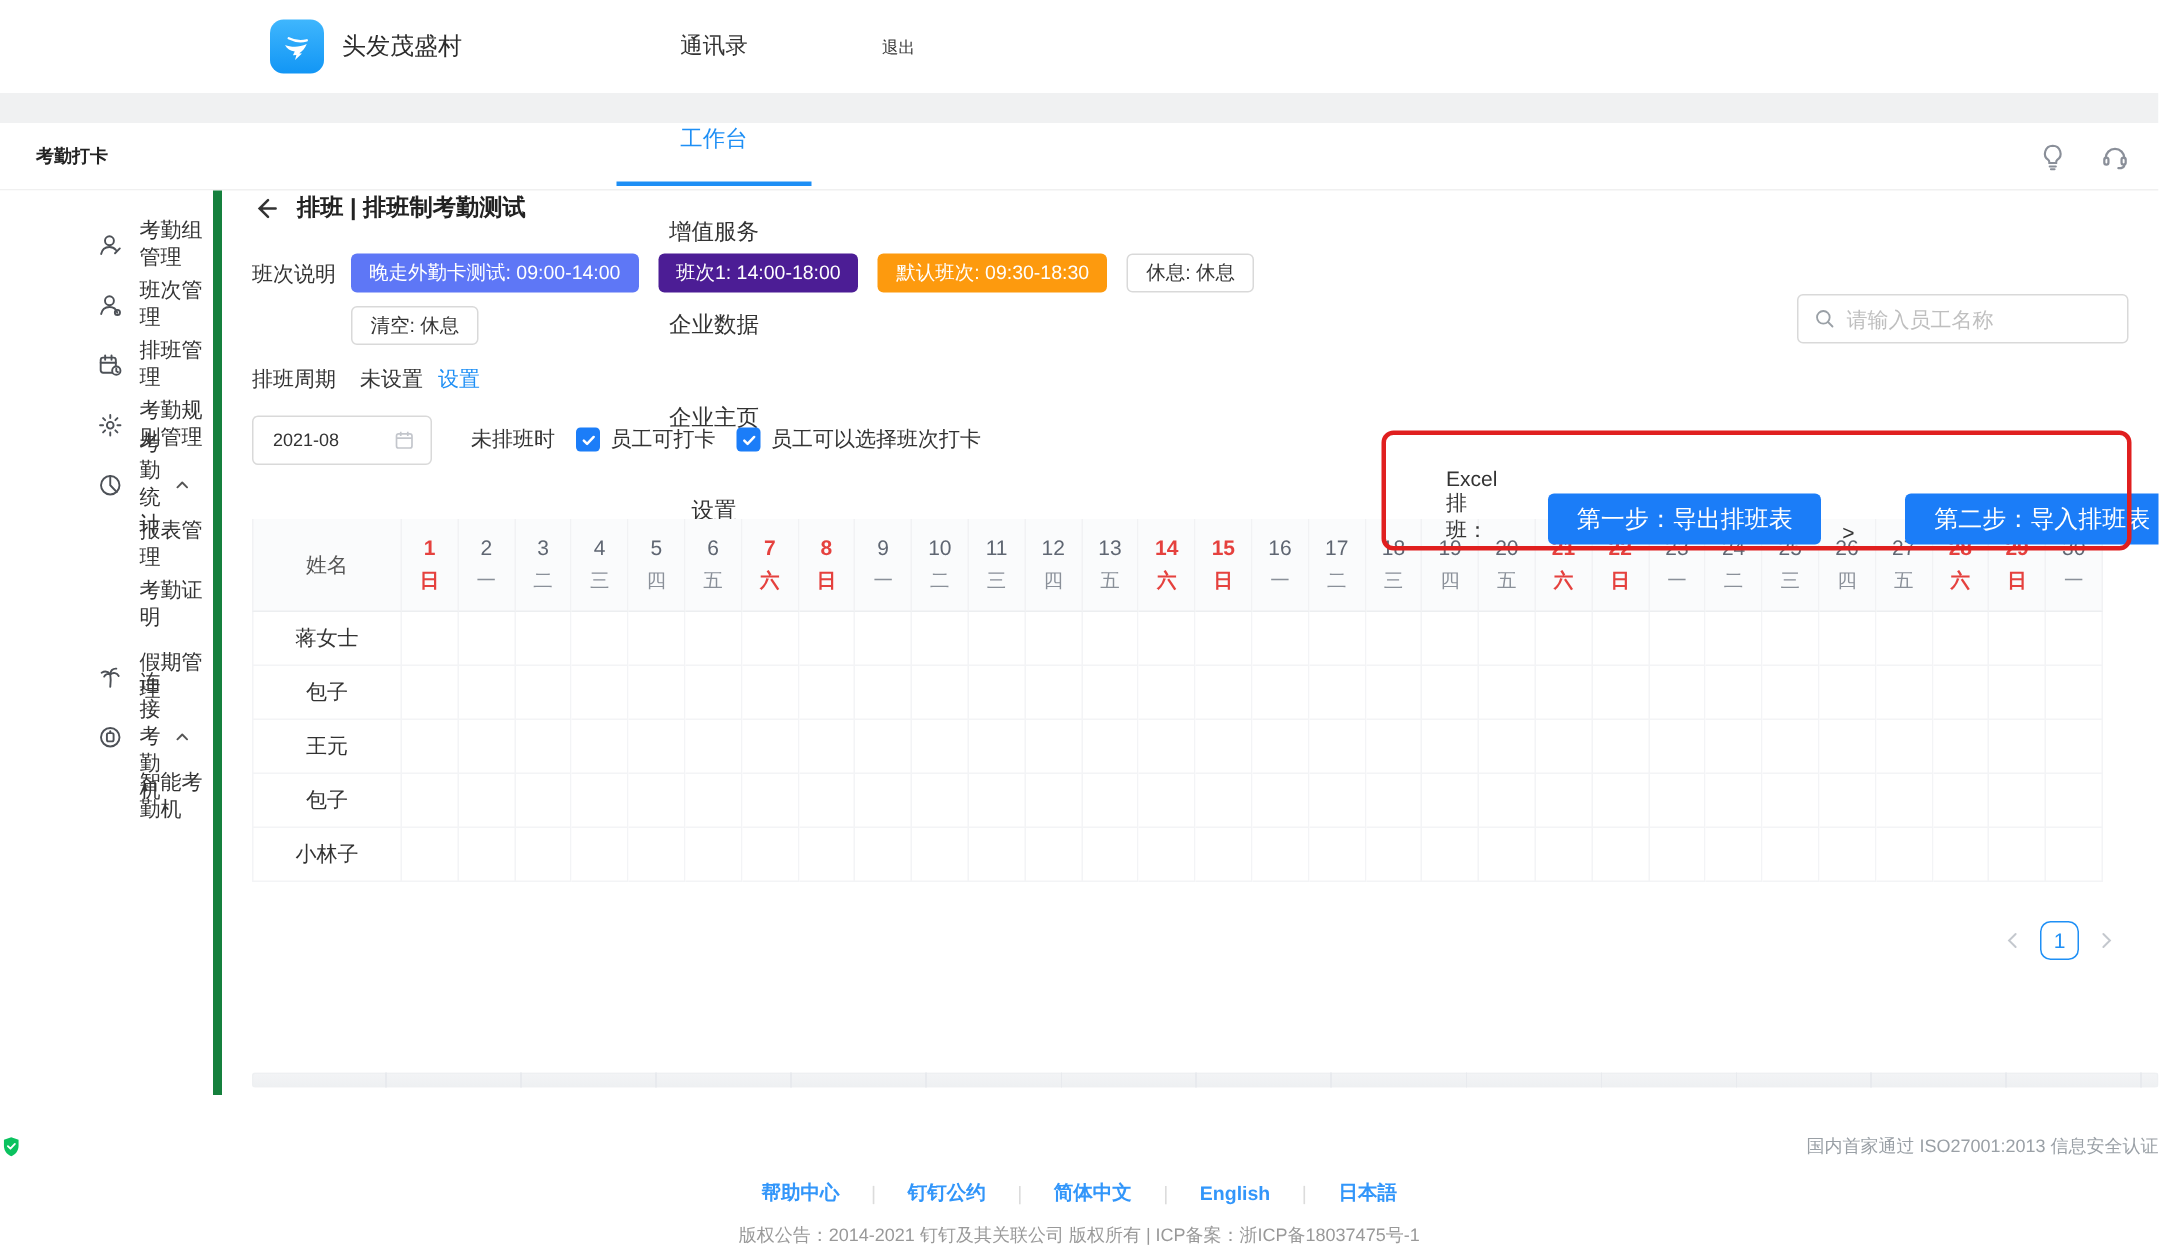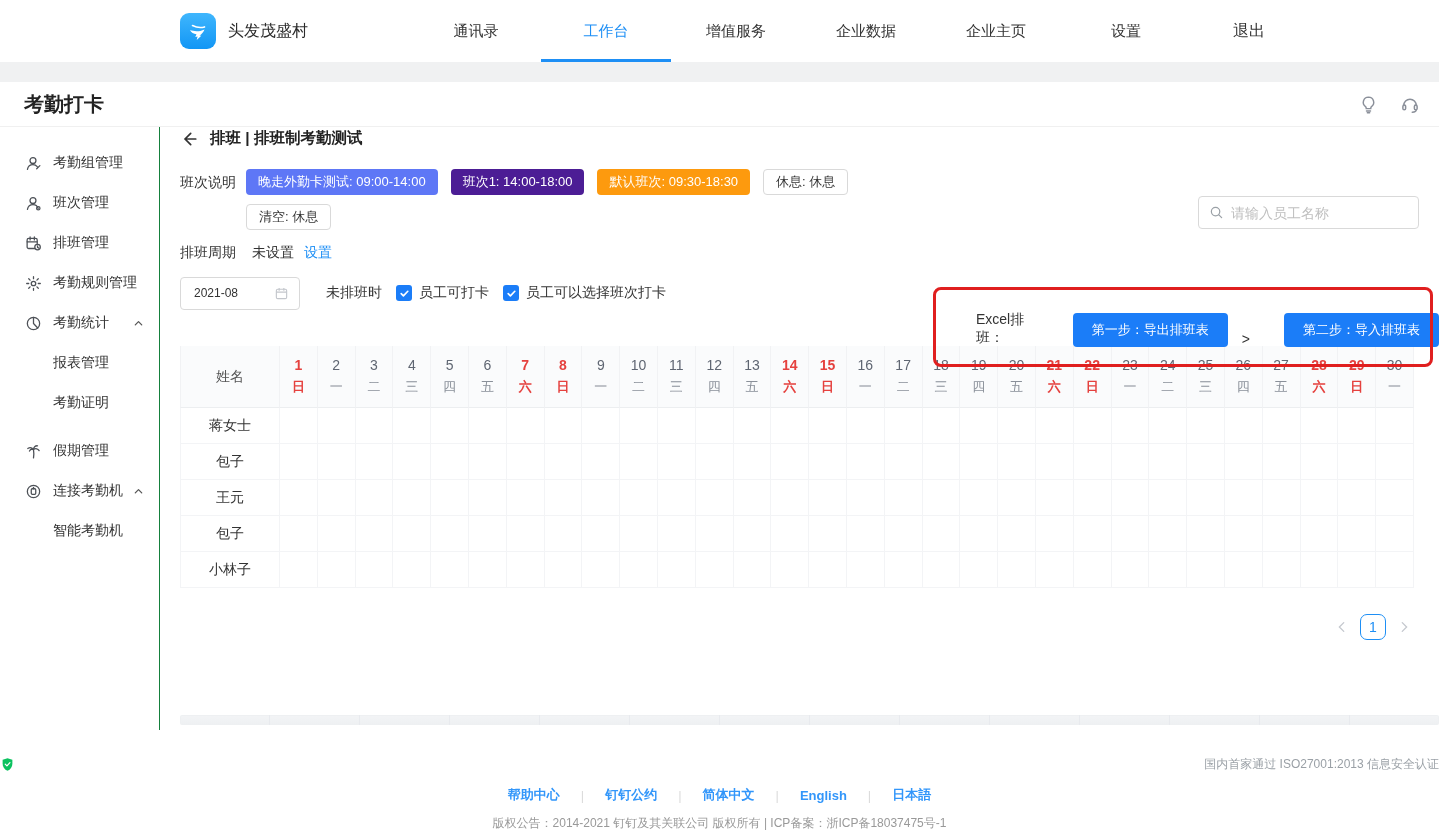--- a/index.html
+++ b/index.html
@@ -6,39 +6,39 @@
   html,body { width:1439px; height:837px; overflow:hidden; background:#fff;
     font-family:"Liberation Sans","DejaVu Sans",sans-serif; color:#333; }
   .app { position:relative; width:1439px; height:837px; background:#fff; }
 
   
   .topnav { position:relative; height:62px; background:#fff; display:flex; align-items:center; }
   .brand { display:flex; align-items:center; margin-left:180px; width:128px; cursor:pointer; }
   .logo { width:36px; height:36px; border-radius:9px; background:linear-gradient(180deg,#3fb6fd,#1296f5);
           display:flex; align-items:center; justify-content:center; }
   .brand-name { margin-left:12px; font-size:16px; color:#2b2b2b; white-space:nowrap; }
-  .navitems { display:flex; margin-left:103px; height:62px; }
+  .navitems { display:flex; margin-left:103px; height:62px;flex-direction:column; }
   .nav-item { width:130px; text-align:center; font-size:15px; color:#333; line-height:62px;
               position:relative; cursor:pointer; white-space:nowrap; }
   .nav-item.active { color:#1e8ff5; }
   .nav-item.active::after { content:""; position:absolute; left:0; right:0; bottom:0; height:3px; background:#1e8ff5; }
-  .logout { margin-left:8px; width:100px; text-align:center; font-size:16px; color:#333; cursor:pointer; }
+  .logout { margin-left:8px; width:100px; text-align:center; font-size:11px; color:#333; cursor:pointer; }
 
   .gray-strip { height:20px; background:#f0f1f2; }
 
   
   .pageheader { height:45px; background:#fff; display:flex; align-items:center; padding:0 18px 0 24px;
                 border-bottom:1px solid #f0f0f0; }
-  .pagetitle { font-size:20px; font-weight:bold; color:#222; }
+  .pagetitle { font-size:12px; font-weight:bold; color:#222; }
   .ph-icons { margin-left:auto; display:flex; gap:20px; align-items:center; }
   .ph-icons .icbtn { width:22px; height:22px; cursor:pointer; display:flex; align-items:center; justify-content:center; }
 
   
   .bodywrap { display:flex; height:603px; }
-  .sidebar { width:160px; border-right:1px solid #15803d; padding-top:16px; background:#fff; flex-shrink:0; }
+  .sidebar { width:148px; border-right:6px solid #15803d; padding-top:16px; background:#fff; flex-shrink:0;padding-left:40px; }
   .side-item { height:40px; display:flex; align-items:center; padding-left:25px; font-size:14px;
                color:#333; cursor:pointer; }
   .side-item .sicon { width:17px; height:17px; margin-right:11px; display:flex; align-items:center; }
   .side-item.sub { padding-left:53px; }
   .side-item.gap { margin-top:8px; }
   .side-item .chev { margin-left:auto; margin-right:15px; display:flex; }
 
   .content { flex:1; position:relative; padding:0 20px; }
 
   .title-row { margin-top:1px; display:flex; align-items:center; }
@@ -69,21 +69,21 @@
 
   .searchbox { position:absolute; right:20px; top:69px; width:221px; height:33px; border:1px solid #d9d9d9;
                border-radius:4px; display:flex; align-items:center; padding:0 10px; background:#fff; }
   .searchbox input { border:none; outline:none; font-size:14px; margin-left:7px; width:170px;
                      font-family:inherit; color:#333; }
   .searchbox input::placeholder { color:#bfbfbf; }
 
   .excel-row { position:absolute; left:816px; top:184px; display:flex; align-items:flex-end; }
   .excel-label { font-size:14px; color:#333; margin-right:14px; }
   .btn-blue { height:34px; padding:0 19px; background:#1b7df8; color:#fff; border:none; border-radius:4px;
-              font-size:13px; font-family:Liberation Sans, sans-serif; cursor:pointer; white-space:nowrap;margin-left:20px; }
+              font-size:16px; font-family:Liberation Sans, sans-serif; cursor:pointer; white-space:nowrap;margin-left:20px; }
   .excel-arrow { margin:0 14px; font-size:14px; color:#333; }
 
   .redbox { position:absolute; left:773px; top:160px; width:500px; height:80px; border:3px solid #e01f1f;
             border-radius:8px; pointer-events:none; z-index:6; }
 
   
   .sched { margin-top:36px; width:1234px; }
   .srow { display:grid; grid-template-columns:100px repeat(30,37.8px); }
   .hcell { height:62px; background:#fafbfc; border-right:1px solid #f1f2f4; border-bottom:1px solid #eceef0;
            display:flex; flex-direction:column; align-items:center; justify-content:center; }

